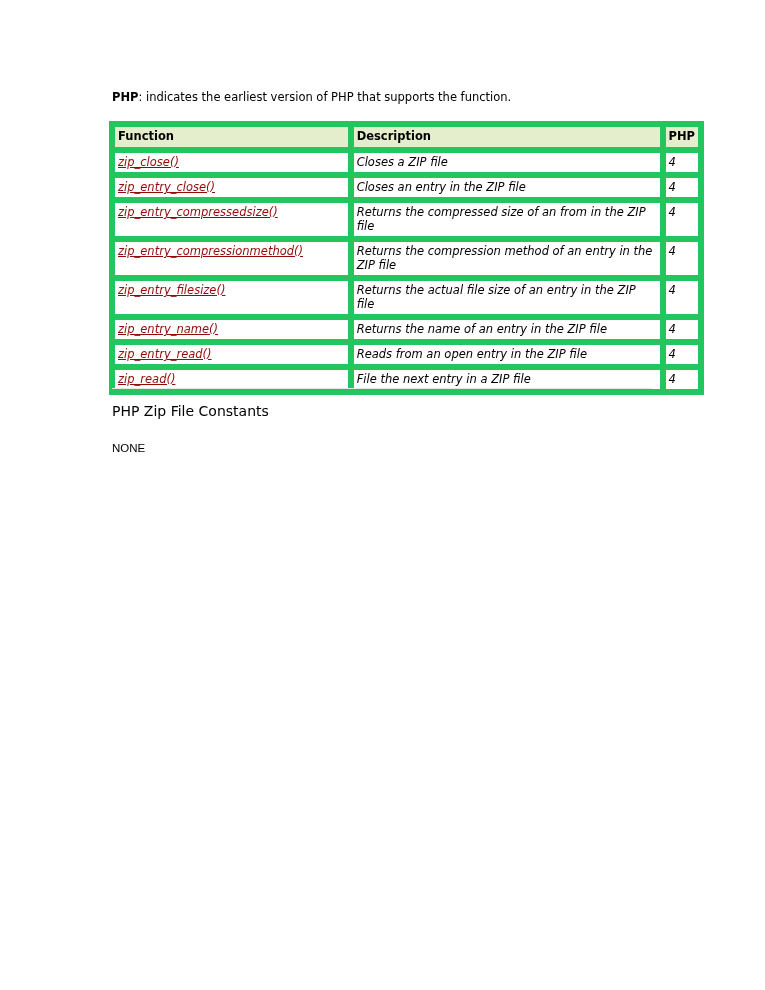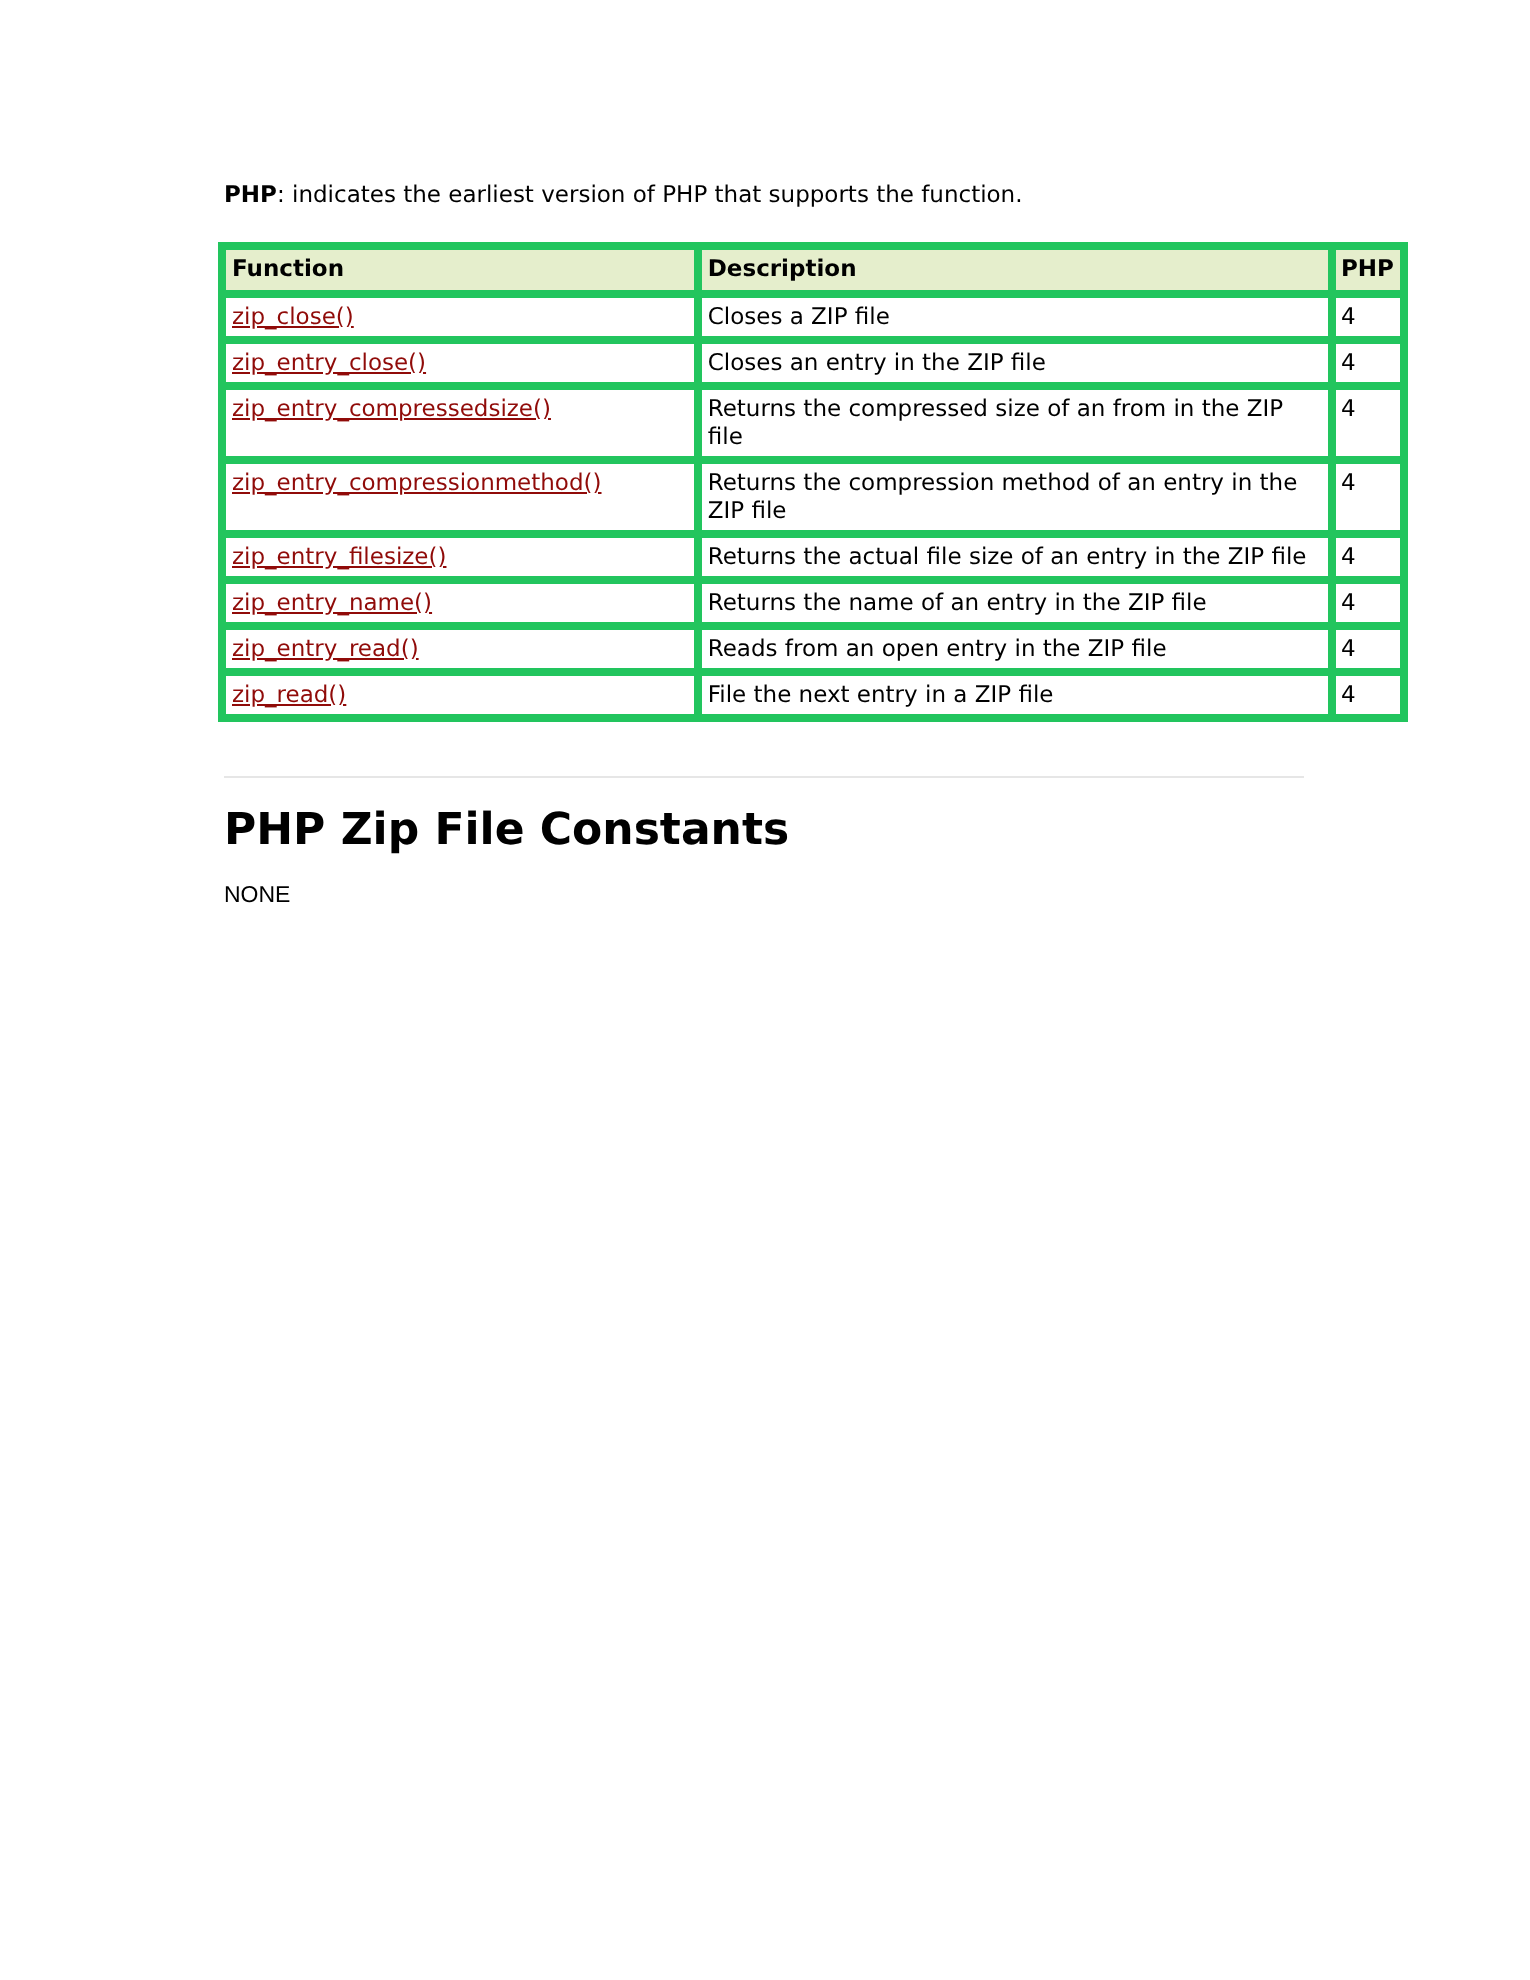--- a/index.html
+++ b/index.html
@@ -1,28 +1,28 @@
 <!DOCTYPE html>
 <html><head>
   <meta charset="utf-8">
   <style>
     html, body { margin: 0; padding: 0; background: #ffffff; }
     body { width: 765px; height: 990px; position: relative; font-family: "DejaVu Sans", sans-serif; color: #000; }
     .intro { position: absolute; left: 112px; top: 90px; font-size: 11.5px; }
     .intro b { font-weight: bold; }
     table.ref { position: absolute; left: 109px; top: 121px; width: 595px; border-collapse: collapse; font-size: 11.5px; }
-    table.ref th, table.ref td { border: 4px solid #22c55e; padding: 2px 3px 3px 3px; vertical-align: top; text-align: left; line-height: 14px; }
+    table.ref th, table.ref td { border: 6px solid #22c55e; padding: 2px 3px 3px 3px; vertical-align: top; text-align: left; line-height: 14px; }
     table.ref th { background: #e5eecc; font-weight: bold; height: 15px; }
-    table.ref td { height: 14px; }
+    table.ref td { height: 14px; font-style: italic; }
     table.ref td.fn a { color: #900b09; text-decoration: underline; }
     .col-fn { width: 230px; }
     .col-desc { width: 318px; }
     .col-php { width: 25px; }
     hr.sep { position: absolute; left: 112px; top: 388px; width: 540px; border: 0; border-top: 1px solid #e6e6e6; margin: 0; }
-    h2.section { position: absolute; left: 112px; top: 403px; margin: 0; font-size: 22px; font-weight: bold; }
+    h2.section { position: absolute; left: 112px; top: 403px; margin: 0; font-size: 14px; font-weight: normal; }
     .none { position: absolute; left: 112px; top: 442px; font-family: "Liberation Sans", sans-serif; font-size: 11.5px; }
   </style>
 </head>
 <body>
 
 <p class="intro" style="margin:0;">
   <b>PHP</b><span>: indicates the earliest version of PHP that supports the function.</span>
 </p>
 
 <table class="ref">

